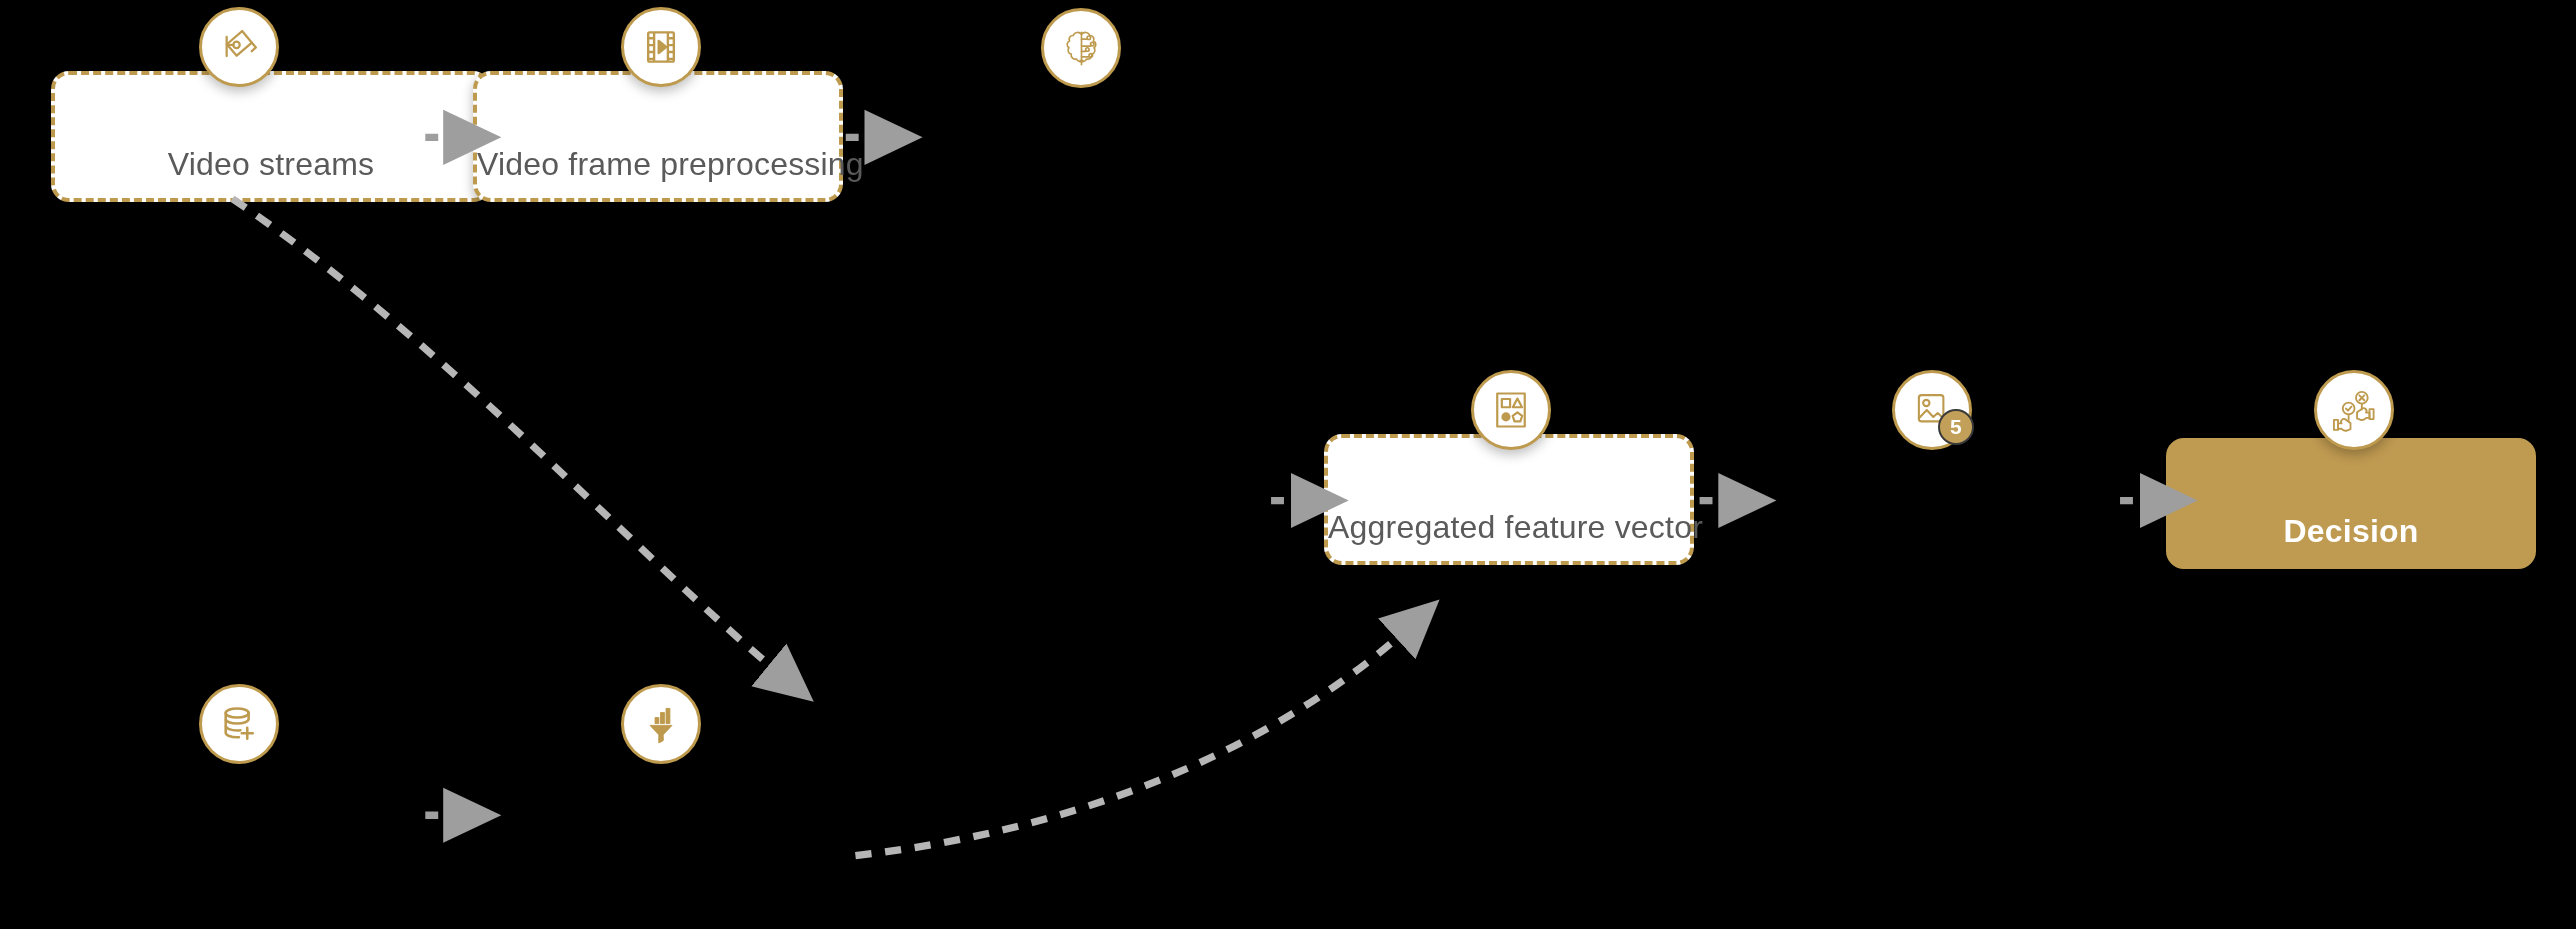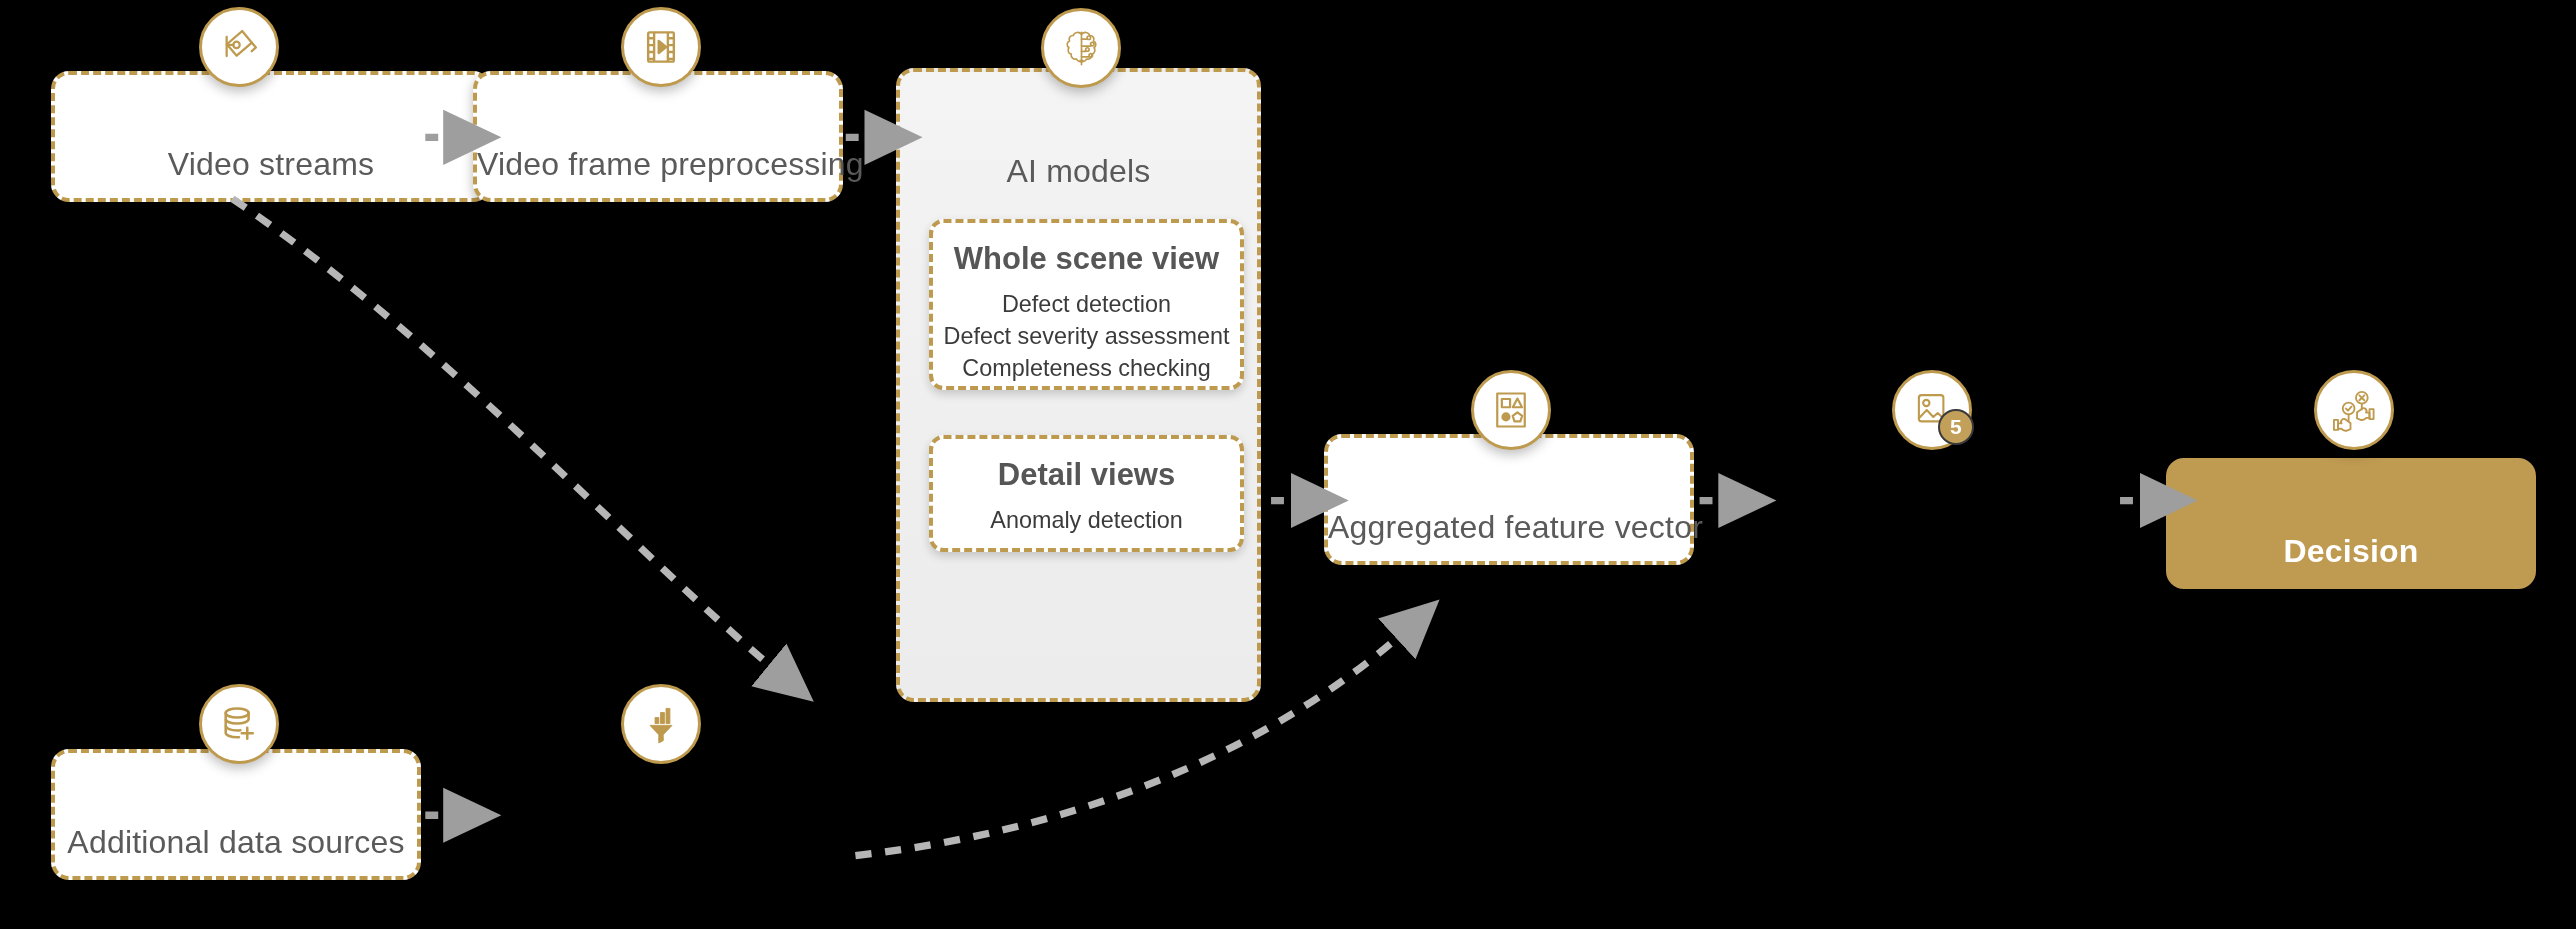--- a/index.html
+++ b/index.html
@@ -148,35 +148,20 @@
 
     <g>
       <path d="M 288,246 C 560,430 790,690 975,842" fill="none" stroke="#B6B6B6" stroke-width="9" stroke-dasharray="20 17" marker-end="url(#ah)"></path>
     </g>
 
     <g>
       <path d="M 1060,1060 C 1330,1030 1580,930 1752,772" fill="none" stroke="#B6B6B6" stroke-width="9" stroke-dasharray="20 17" marker-end="url(#ah)"></path>
     </g>
   </svg>
 
-  <div class="node group" style="left:896px; top:68px; width:365px; height:634px;">
-    <div class="node-label" style="top:81px; font-size:32px;">AI models</div>
-
-    <div class="sub-node" style="left:29px; top:147px; width:315px; height:171px;">
-      <div class="sub-title" style="top:18px;">Whole scene view</div>
-      <div class="sub-item" style="top:68px;">Defect detection</div>
-      <div class="sub-item" style="top:100px;">Defect severity assessment</div>
-      <div class="sub-item" style="top:132px;">Completeness checking</div>
-    </div>
-
-    <div class="sub-node" style="left:29px; top:363px; width:315px; height:117px;">
-      <div class="sub-title" style="top:18px;">Detail views</div>
-      <div class="sub-item" style="top:68px;">Anomaly detection</div>
-    </div>
-  </div>
 
   <div class="badge-circle" style="left:1041px; top:8px;">
     <svg width="47" height="47" viewBox="0 0 48 48" fill="none" stroke="#BE9A4E" stroke-width="1.7" stroke-linecap="round" stroke-linejoin="round">
       <path d="M24 7.5v33"></path>
       <path d="M24 9.5c-2.4-3-7.4-2.4-8.4 1.2-3.3-.2-5.2 3-3.8 5.6-3 1.1-3.3 5.2-.6 6.8-1.8 2.3-.8 6 2.3 6.7-.6 3.2 2.4 5.8 5.4 4.9 1 2.8 4.6 3.6 6.5 1.4"></path>
       <path d="M24 9.5c2.4-3 7.4-2.4 8.4 1.2 3.3-.2 5.2 3 3.8 5.6 3 1.1 3.3 5.2.6 6.8 1.8 2.3.8 6-2.3 6.7.6 3.2-2.4 5.8-5.4 4.9-1 2.8-4.6 3.6-6.5 1.4"></path>
       <circle cx="31.5" cy="13" r="1.8"></circle>
         <circle cx="35" cy="19.5" r="1.8"></circle>
       <circle cx="30" cy="25" r="1.8"></circle>
         <circle cx="33.5" cy="31" r="1.8"></circle>
@@ -202,23 +187,20 @@
   <div class="badge-circle" style="left:621px; top:6.5px;">
     <svg width="44" height="44" viewBox="0 0 48 48" fill="none" stroke="#BE9A4E" stroke-width="2.6" stroke-linejoin="round">
       <rect x="10" y="8" width="28" height="32" rx="1.5"></rect>
       <path d="M16.5 8v32M31.5 8v32"></path>
       <path d="M16.5 14.5h-6.5M16.5 22h-6.5M16.5 29.5h-6.5M16.5 37h-6.5"></path>
       <path d="M31.5 14.5H38M31.5 22H38M31.5 29.5H38M31.5 37H38"></path>
       <path d="M21.5 17.5 29.5 24l-8 6.5z" fill="#BE9A4E" stroke-linecap="round"></path>
     </svg>
   </div>
 
-  <div class="node" style="left:51px; top:749px; width:370px; height:131px;">
-    <div class="node-label" style="top:71px;">Additional data sources</div>
-  </div>
   <div class="badge-circle" style="left:199px; top:684px;">
     <svg width="44" height="44" viewBox="0 0 48 48" fill="none" stroke="#BE9A4E" stroke-width="2.8" stroke-linecap="round" stroke-linejoin="round">
       <ellipse cx="22" cy="12" rx="12.5" ry="5"></ellipse>
       <path d="M9.5 12v6.5c0 2.8 5.6 5 12.5 5s12.5-2.2 12.5-5V12"></path>
       <path d="M9.5 19.5V26c0 2.8 5.6 5 12.5 5 1.2 0 2.4-.07 3.5-.2"></path>
       <path d="M9.5 27v6.5c0 2.8 5.6 5 12.5 5 .7 0 1.4-.02 2-.07"></path>
       <path d="M33 28v12M27 34h12"></path>
     </svg>
   </div>
 
@@ -247,21 +229,21 @@
 
   <div class="badge-circle" style="left:1892px; top:370px;">
     <svg width="42" height="42" viewBox="0 0 48 48" fill="none" stroke="#BE9A4E" stroke-width="2.4" stroke-linejoin="round" stroke-linecap="round">
       <rect x="9" y="7" width="28" height="30" rx="3"></rect>
       <circle cx="17.5" cy="16" r="3.6"></circle>
       <path d="M9 33.5l9-9.5 7.5 8 5-4.5 6.5 6"></path>
     </svg>
     <div class="count-badge">5</div>
   </div>
 
-  <div class="node filled" style="left:2166px; top:458px; width:370px; height:131px;">
+  <div class="node filled" style="left:2166px; top:438px; width:370px; height:131px;">
     <div class="node-label" style="top:71px;">Decision</div>
   </div>
   <div class="badge-circle" style="left:2314px; top:370px;">
     <svg width="47" height="47" viewBox="0 0 48 48" fill="none" stroke="#BE9A4E" stroke-width="1.9" stroke-linecap="round" stroke-linejoin="round">
       <circle cx="31.5" cy="11" r="6"></circle>
       <path d="M29 8.5l5 5M34 8.5l-5 5"></path>
       <path d="M31.5 17v6"></path>
       <path d="M30 23.5c1.6-2.2 4-2.4 5.4-1 1 1 1.2 2.5.3 3.6h3.6v5.5h-3.3c-1.7 2-4.2 2.4-6.4 1.6l-3-1.1v-6.2z"></path>
       <rect x="39.3" y="22.6" width="4.2" height="10.2"></rect>
       <circle cx="18" cy="22" r="6"></circle>

